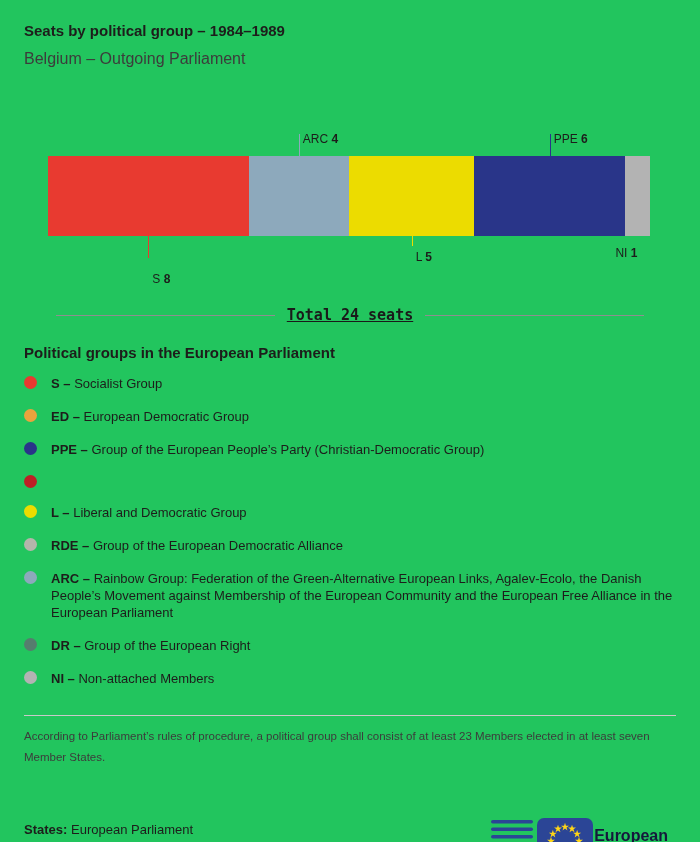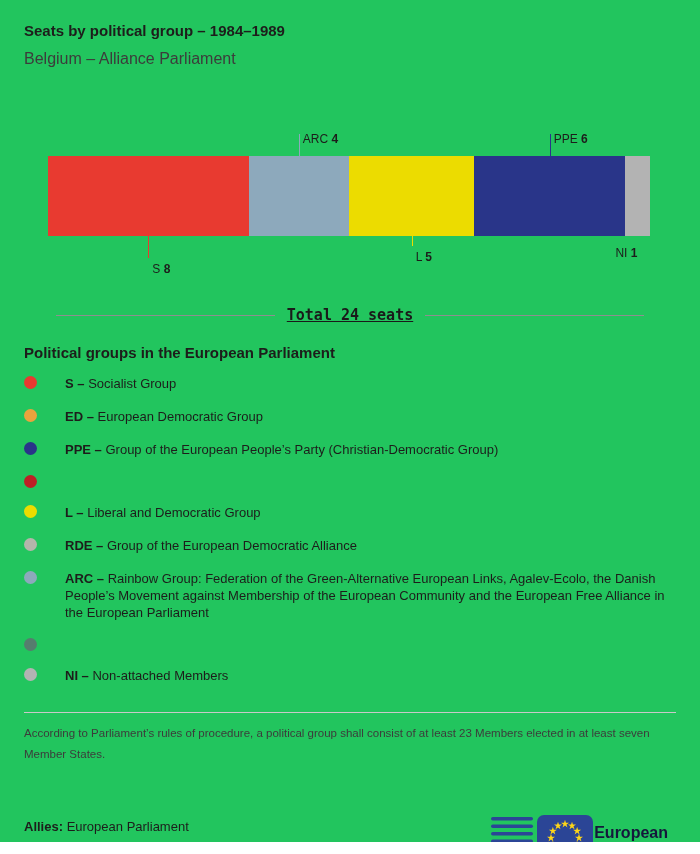--- a/index.html
+++ b/index.html
@@ -17,21 +17,21 @@
   .tick { position:absolute; width:1px; }
   .bar-label { position:absolute; font-size:12px; white-space:nowrap; color:#1d1d1b; }
   .bar-label b { font-weight:bold; }
 
   .total-row { display:flex; align-items:center; gap:12px; margin:30px 56px 0; }
   .rule { flex:1; height:1px; background:#8f8f8f; }
   .total-text { font-family:"DejaVu Sans Mono", monospace; font-weight:bold; font-size:15px; color:#1a1a1a;text-decoration:underline; }
 
   .legend-heading { font-size:15px; font-weight:bold; margin:20px 24px 0; }
   .legend { margin:14px 24px 0; }
-  .legend-item { display:flex; gap:28px; margin-bottom:16px; }
+  .legend-item { display:flex; gap:14px; margin-bottom:16px; }
   .dot { width:13px; height:13px; border-radius:50%; flex:0 0 13px; margin-top:1px; }
   .legend-text { font-size:13px; line-height:17px; color:#1d1d1b; }
   .legend-text b { font-weight:bold; }
 
   .footnote {
     margin:28px 24px 0; border-top:1px solid #c9c9c9; padding-top:10px;
     font-size:11.5px; line-height:21px; color:#3c3c3b;
   }
 
   .bottom-row { display:flex; justify-content:space-between; align-items:center; margin:26px 24px 0; }
@@ -39,33 +39,33 @@
   .source b { font-weight:bold; }
   .logo { display:flex; align-items:flex-end; gap:1px;margin-top:24px; }
   .logo-text { font-weight:bold; font-size:16px; line-height:19px; color:#15173c; }
 </style>
 </head>
 <body>
 
 <div class="page">
 
   <h1 class="title">Seats by political group – 1984–1989</h1>
-  <div class="subtitle">Belgium – Alliance Parliament</div>
+  <div class="subtitle">Belgium – Outgoing Parliament</div>
 
   <div class="chart">
     <div class="bar">
         <div class="bar-segment" style="width: 33.3333%; background: rgb(232, 58, 48);"></div>
         <div class="bar-segment" style="width: 16.6667%; background: rgb(141, 169, 188);"></div>
         <div class="bar-segment" style="width: 20.8333%; background: rgb(236, 220, 0);"></div>
         <div class="bar-segment" style="width: 25%; background: rgb(41, 53, 137);"></div>
         <div class="bar-segment" style="width: 4.16667%; background: rgb(179, 179, 179);"></div>
       </div>
     <div>
         <div class="tick" style="left: 16.6667%; height: 22px; top: 110px; background: rgb(232, 58, 48);"></div>
-        <div class="bar-label" style="left: calc(16.6667% + 4px); top: 136px;"><span>S </span><b>8</b></div>
+        <div class="bar-label" style="left: calc(16.6667% + 4px); top: 146px;"><span>S </span><b>8</b></div>
         <div class="tick" style="left: 41.6667%; height: 22px; top: 8px; background: rgb(141, 169, 188);"></div>
         <div class="bar-label" style="left: calc(41.6667% + 4px); top: 6px;"><span>ARC </span><b>4</b></div>
         <div class="tick" style="left: 60.4167%; height: 10px; top: 110px; background: rgb(236, 220, 0);"></div>
         <div class="bar-label" style="left: calc(60.4167% + 4px); top: 124px;"><span>L </span><b>5</b></div>
         <div class="tick" style="left: 83.3333%; height: 22px; top: 8px; background: rgb(41, 53, 137);"></div>
         <div class="bar-label" style="left: calc(83.3333% + 4px); top: 6px;"><span>PPE </span><b>6</b></div>
         <div class="bar-label" style="left: 97.9167%; transform: translateX(-100%); top: 120px;"><span>NI </span><b>1</b></div>
       </div>
   </div>
 
@@ -99,32 +99,33 @@
       <div class="legend-item">
         <span class="dot" style="background: rgb(181, 181, 171);"></span>
         <p class="legend-text"><b>RDE – </b><span>Group of the European Democratic Alliance</span></p>
       </div>
       <div class="legend-item">
         <span class="dot" style="background: rgb(141, 169, 188);"></span>
         <p class="legend-text"><b>ARC – </b><span>Rainbow Group: Federation of the Green-Alternative European Links, Agalev-Ecolo, the Danish People’s Movement against Membership of the European Community and the European Free Alliance in the European Parliament</span></p>
       </div>
       <div class="legend-item">
         <span class="dot" style="background: rgb(86, 125, 110);"></span>
+        <p class="legend-text"><b>DR – </b><span>Group of the European Right</span></p>
       </div>
       <div class="legend-item">
         <span class="dot" style="background: rgb(179, 179, 179);"></span>
         <p class="legend-text"><b>NI – </b><span>Non-attached Members</span></p>
       </div>
     </div>
 
   <div class="footnote">According to Parliament’s rules of procedure, a political group shall consist of at least 23 Members elected in at least seven Member States.</div>
 
   <div class="bottom-row">
     <div class="source">
-      <b>Allies:</b>
+      <b>States:</b>
       <span>European Parliament</span>
     </div>
     <div class="logo">
       <svg width="102" height="46" viewBox="0 0 102 46" aria-hidden="true">
         <g>
           <rect x="0" y="2" width="42" height="3.6" rx="1.8" fill="#2b4596"></rect>
           <rect x="0" y="9.5" width="42" height="3.6" rx="1.8" fill="#2b4596"></rect>
           <rect x="0" y="17" width="42" height="3.6" rx="1.8" fill="#2b4596"></rect>
           <rect x="0" y="24.5" width="42" height="3.6" rx="1.8" fill="#2b4596"></rect>
           <rect x="0" y="32" width="42" height="3.6" rx="1.8" fill="#2b4596"></rect>

